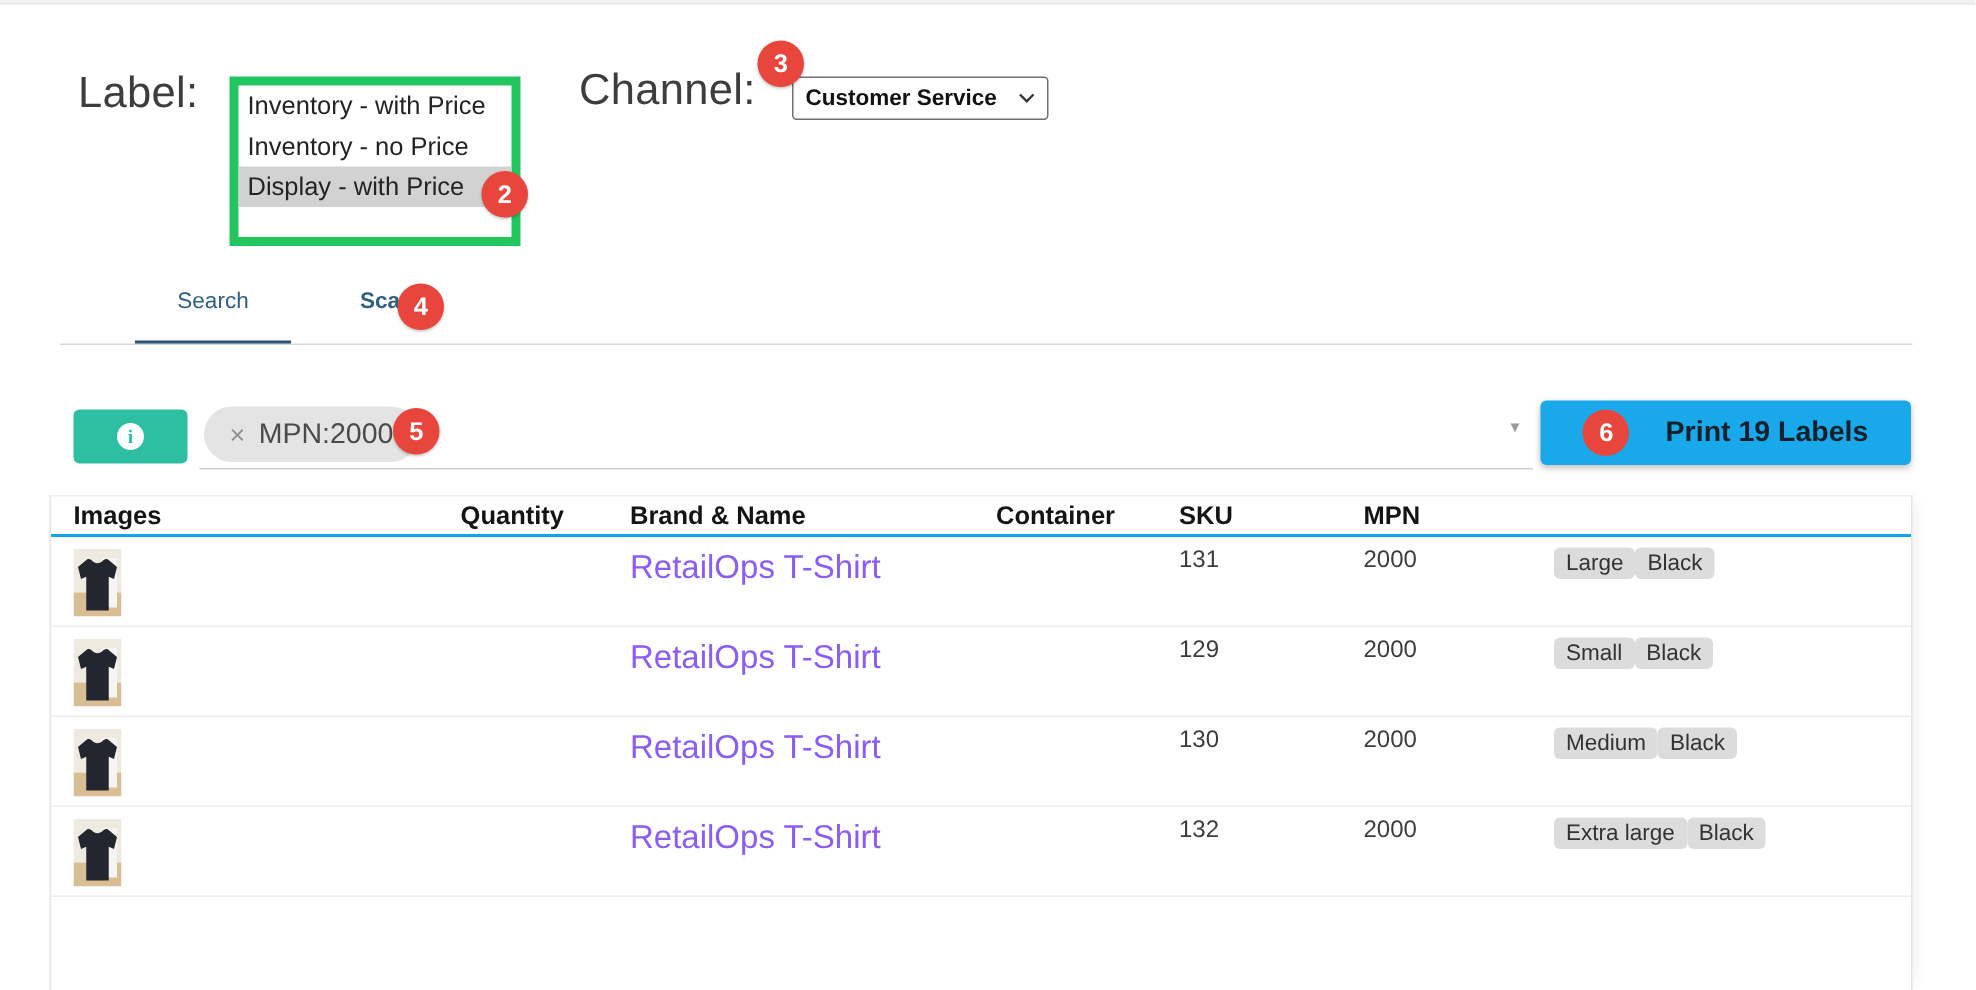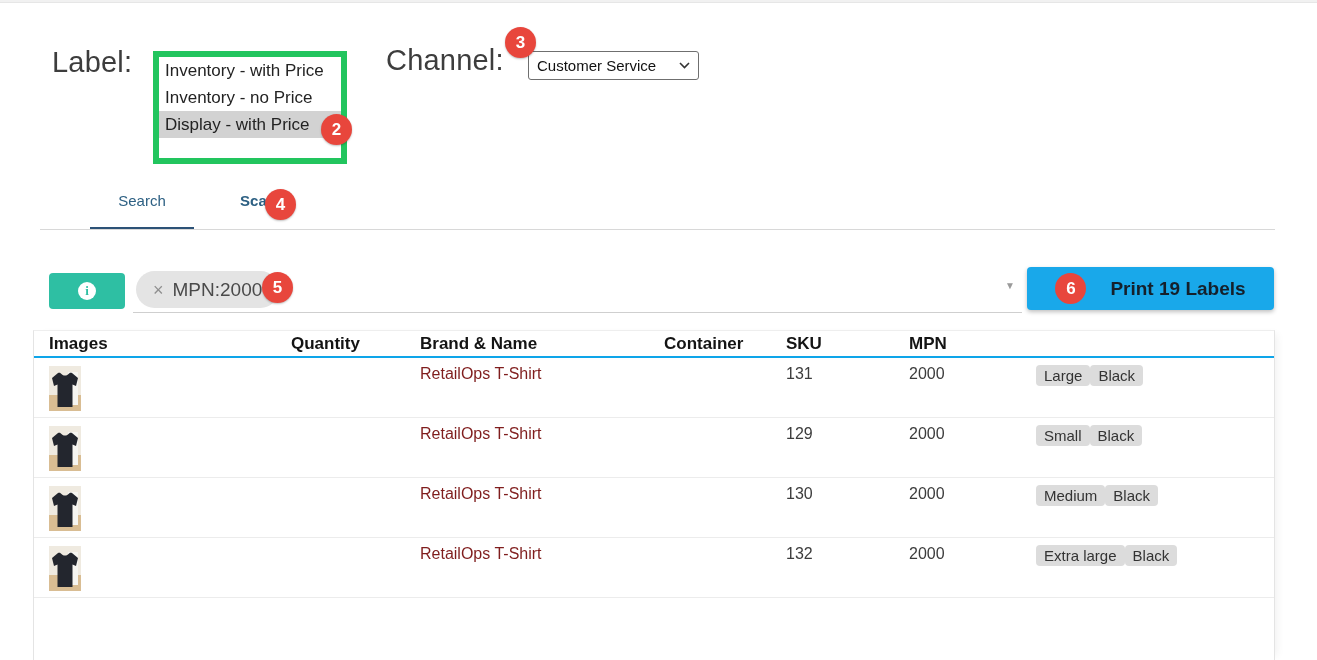--- a/index.html
+++ b/index.html
@@ -17,21 +17,21 @@
 
   .listbox { position:absolute; left:153px; top:51px; width:194px; height:113px;
              border:6px solid #22c55e; background:#fff; overflow:hidden; }
   .lb-option { height:27px; line-height:27px; padding:0 6px; font-size:17px; color:#232323;
                white-space:nowrap; cursor:default; }
   .lb-option.selected { background:#d2d2d2; }
 
   .channel-select { position:absolute; left:528px; top:51px; width:171px; height:29px;
                     border:1px solid #6f6f6f; border-radius:3px; background:#fff;
                     display:flex; align-items:center; gap:8px; padding:0 8px;
-                    font-size:15px; color:#111; cursor:default; }
+                    font-size:15px; color:#111; cursor:default;font-weight:bold; }
   .channel-select .chev { margin-left:auto; display:flex; align-items:center; }
 
   
   .tab { position:absolute; top:192px; height:38px; text-align:center; font-size:15px;
          color:#2d6083; cursor:pointer; }
   #tab-search { left:90px;  width:104px; border-bottom:3px solid #2c5277; }
   #tab-scan   { left:220px; width:76px;font-weight:bold; }
   .tabs-divider { position:absolute; left:40px; top:229px; width:1235px; height:1px; background:#d8d8d8; }
 
   
@@ -69,25 +69,25 @@
 
   
   .table-wrap { position:absolute; left:33px; top:330px; width:1242px; height:330px;
                 border-left:1px solid #e4e4e4; border-right:1px solid #e4e4e4;
                 border-top:1px solid #eee; background:#fff;
                 box-shadow:6px 0 8px -4px rgba(0,0,0,.06); }
   .tr { display:grid; grid-template-columns:242px 85px 288px 122px 123px 127px 1fr;
         padding-left:15px; align-items:start; }
   .thead { height:27px; border-bottom:2px solid #0ea5e9; align-items:center; }
   .th { font-size:17px; font-weight:700; color:#141414; white-space:nowrap; }
-  .th.qty, .td.qty { text-align:left; }
+  .th.qty, .td.qty { text-align:right; }
   .th.brand, .td.brand { padding-left:44px; }
   .trow { height:60px; border-bottom:1px solid #ececec; padding-top:4px; }
   .td { font-size:16px; color:#3c3c3c; padding-top:3px; white-space:nowrap; }
-  .td.brand { font-size:16px; color:#7f1d1d; }
+  .td.brand { font-size:22px; color:#8b5cf6; }
   .thumb { width:32px; height:45px; display:block; margin-top:1px; }
   .attrs { display:flex; }
   .pill { background:#dcdcdc; border-radius:4px; padding:2px 8px; font-size:15px; color:#333; }
 </style>
 </head>
 <body>
 
 <div class="page">
   <div class="top-strip"></div>
 

